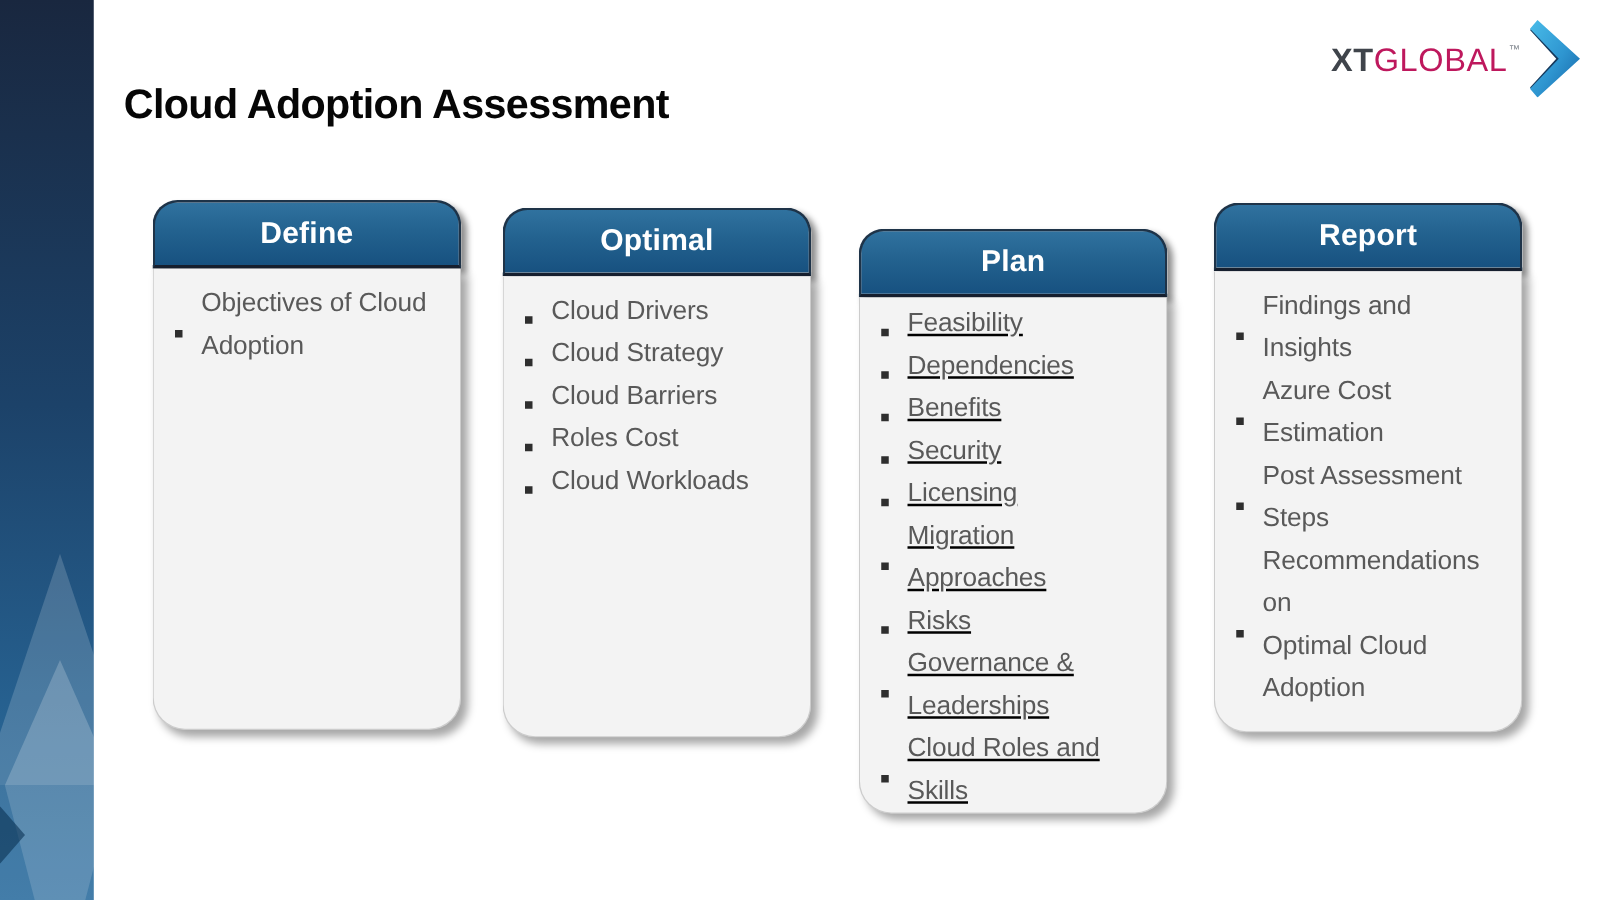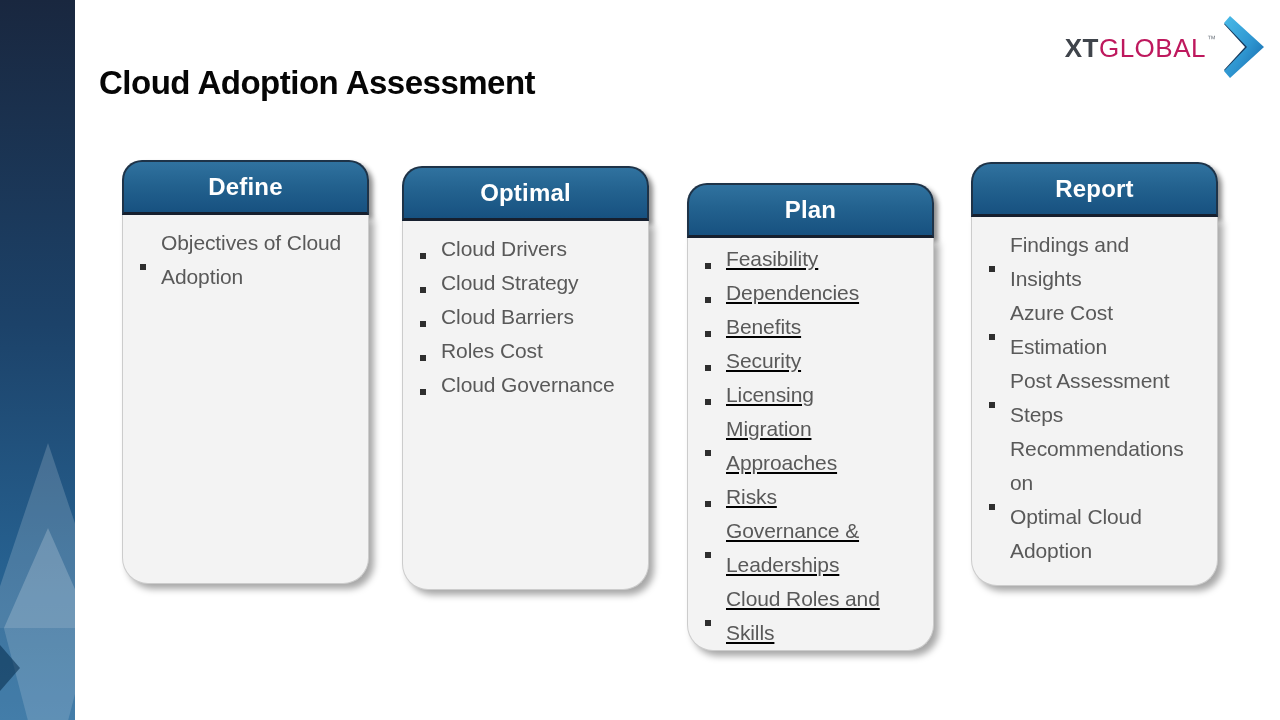--- a/index.html
+++ b/index.html
@@ -176,21 +176,21 @@
           <li>
             <span class="bullet"></span>
             <span class="item-text">Cloud Barriers</span>
           </li>
           <li>
             <span class="bullet"></span>
             <span class="item-text">Roles Cost</span>
           </li>
           <li>
             <span class="bullet"></span>
-            <span class="item-text">Cloud Governance</span>
+            <span class="item-text">Cloud Workloads</span>
           </li>
         </ul>
     </div>
   </div>
     <div class="card">
     <div class="card-header">Plan</div>
     <div class="card-body">
       <ul>
           <li>
             <span class="bullet"></span>

